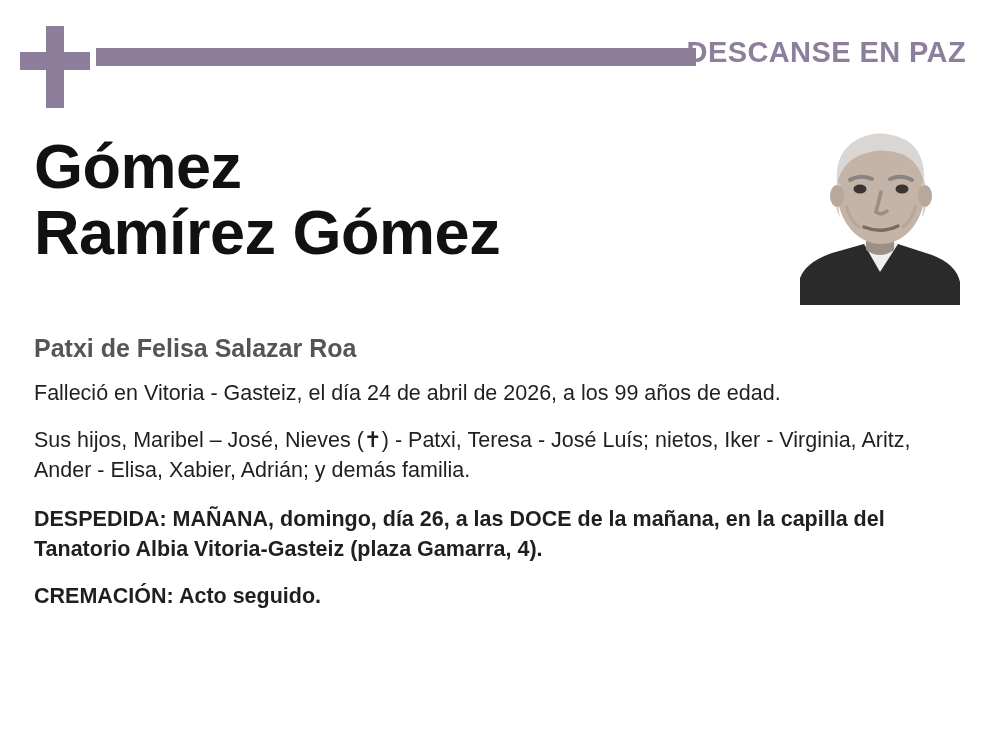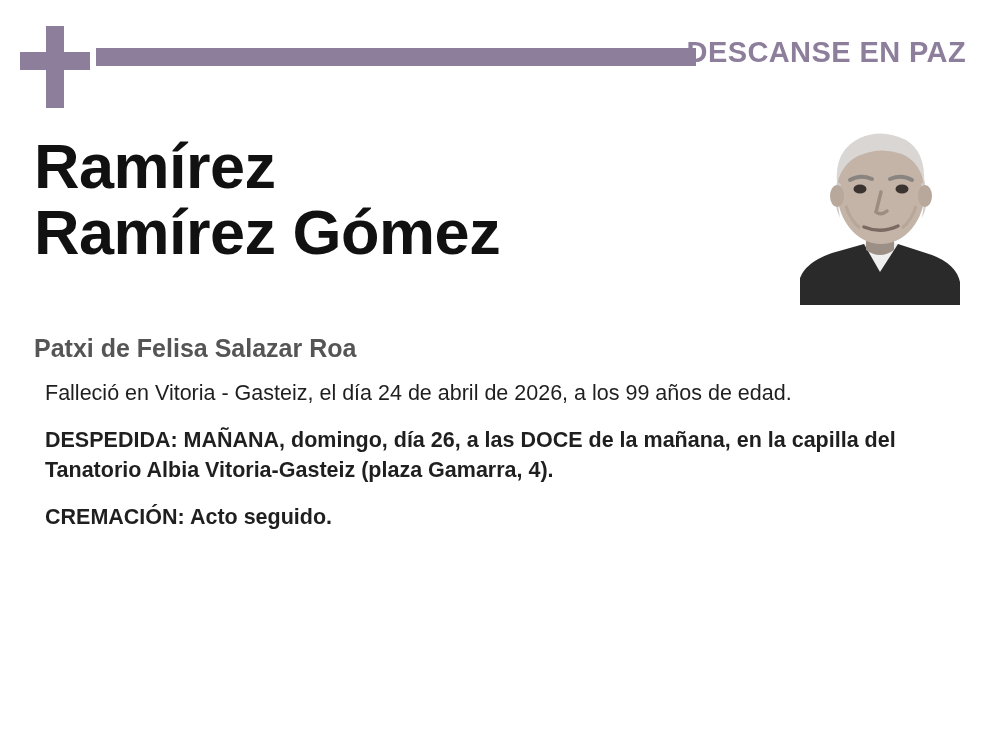--- a/index.html
+++ b/index.html
@@ -111,21 +111,21 @@
   .body-text {
     position: absolute;
     left: 34px;
     top: 378px;
     width: 930px;
   }
   .para {
     font-size: 21.5px;
     line-height: 1.42;
     color: #1f1f1f;
-    margin: 0 0 16px 11px;
+    margin: 0 0 16px 0;
   }
   .para.bold {
     font-weight: bold;
   }
   .para.spaced-1 { margin-bottom: 18px; }
 </style>
 </head>
 <body>
 
 <div class="obituary">
@@ -167,25 +167,26 @@
       <path d="M87 82 L82 102 Q87 106 93 101" stroke="#9b8d80" stroke-width="3.5" fill="none" stroke-linecap="round"></path>
 
       <path d="M70 117 Q87 124 104 116" stroke="#7a6a61" stroke-width="3.5" fill="none" stroke-linecap="round"></path>
 
       <path d="M52 96 Q56 110 66 118" stroke="#b0a194" stroke-width="3" fill="none" opacity="0.7"></path>
       <path d="M122 96 Q118 110 108 118" stroke="#b0a194" stroke-width="3" fill="none" opacity="0.7"></path>
     </svg>
   </div>
 
   <div class="name">
-    <span>Ramírez</span>
+    <span>Gómez</span>
     <span class="line2">Ramírez Gómez</span>
   </div>
 
   <div class="relation">Patxi de Felisa Salazar Roa</div>
 
   <div class="body-text">
     <p class="para">Falleció en Vitoria - Gasteiz, el día 24 de abril de 2026, a los 99 años de edad.</p>
+    <p class="para spaced-1">Sus hijos, Maribel – José, Nieves (✝) - Patxi, Teresa - José Luís; nietos, Iker - Virginia, Aritz, Ander - Elisa, Xabier, Adrián; y demás familia.</p>
     <p class="para bold">DESPEDIDA: MAÑANA, domingo, día 26, a las DOCE de la mañana, en la capilla del Tanatorio Albia Vitoria-Gasteiz (plaza Gamarra, 4).</p>
     <p class="para bold">CREMACIÓN: Acto seguido.</p>
   </div>
 
 </div>
 
 </body></html>

